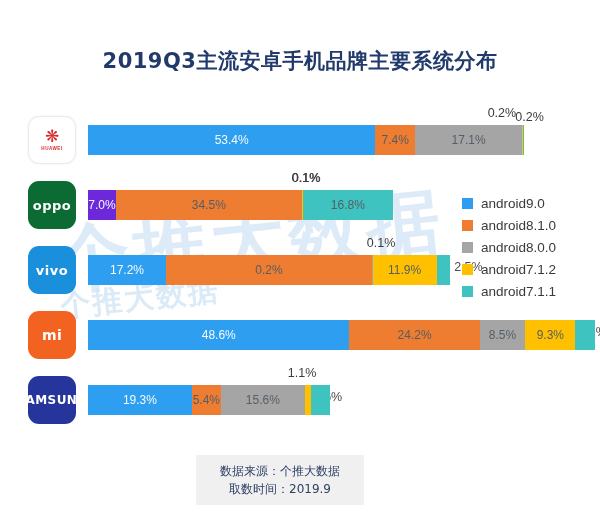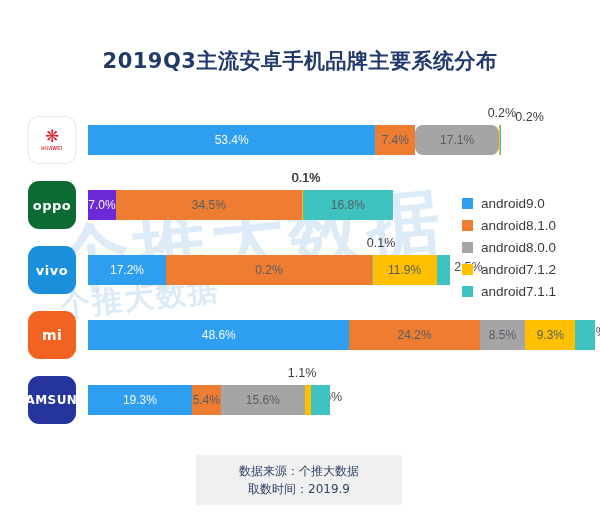--- a/index.html
+++ b/index.html
@@ -170,21 +170,21 @@
   .legend-label {
     font-size: 13.5px;
     color: #3a3a3a;
   }
 
   
   .footer {
     position: absolute;
     left: 196px;
     top: 455px;
-    width: 206px;
+    width: 168px;
     height: 50px;
     background: #f0f0f0;
     z-index: 3;
     display: flex;
     flex-direction: column;
     align-items: center;
     justify-content: center;
   }
   .footer-line {
     font-size: 12px;
@@ -209,21 +209,21 @@
       <div class="row" style="top: 0px;">
         <div class="logo huawei">
           <span class="hw-mark">❋</span>
           <span class="hw-name">HUAWEI</span>
         </div>
         <div class="callout" style="left: 487.64px; top: -2px;">0.2%</div>
         <div class="callout" style="left: 515.254px; top: 2px;">0.2%</div>
         <div class="bar" style="left: 88px;">
           <div class="seg on-blue" title="android9.0 53.4%" style="background: rgb(46, 159, 240); width: 287.292px;">53.4%</div>
           <div class="seg dark" title="android8.1.0 7.4%" style="background: rgb(238, 125, 50); width: 39.812px;">7.4%</div>
-          <div class="seg dark" title="android8.0.0 17.1%" style="background: rgb(165, 165, 165); width: 84px; border-radius: 8px;">17.1%</div>
+          <div class="seg dark" title="android8.0.0 17.1%" style="background: rgb(165, 165, 165); width: 107px;">17.1%</div>
           <div class="seg dark" title="android7.1.2 0.2%" style="background: rgb(255, 192, 0); width: 1.076px;"></div>
           <div class="seg dark" title="android7.1.1 0.2%" style="background: rgb(63, 195, 192); width: 1.076px;"></div>
         </div>
       </div>
       <div class="row" style="top: 65px;">
         <div class="logo" style="background: rgb(11, 107, 51);">
           <span class="logo-txt big" style="color: rgb(255, 255, 255);">oppo</span>
         </div>
         <div class="callout" style="left: 291.539px; top: -2px;">0.1%</div>
         <div class="callout" style="left: 292.077px; top: -2px;">0.1%</div>

